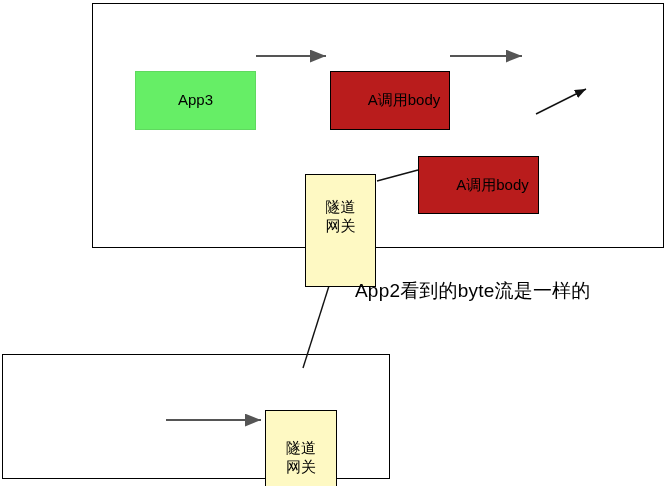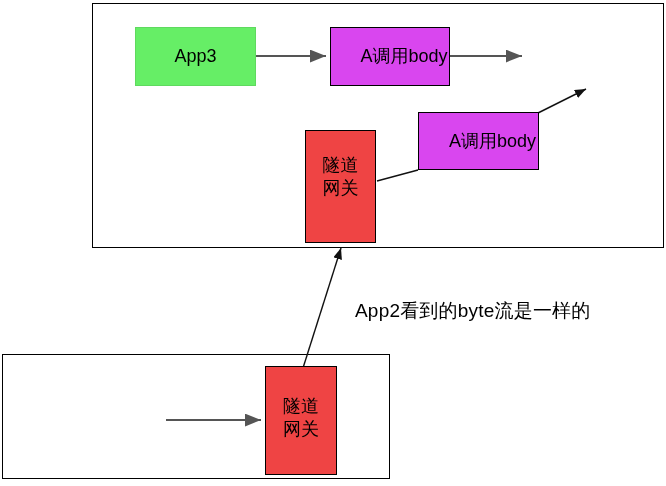--- a/index.html
+++ b/index.html
@@ -23,36 +23,37 @@
   }
   .node {
     position: absolute;
     box-sizing: border-box;
     border: 1px solid #000000;
     display: flex;
     align-items: center;
     justify-content: center;
     text-align: right;
     color: #000000;
-    font-size: 18px;
+    font-size: 15px;
     line-height: 1.25;
     letter-spacing: 0px;
     white-space: pre-line;
+    margin-top: 44px;
   }
   .node.green {
     background: #66ee66;
     border-color: #5fd95f;
   }
   .node.yellow {
-    background: #d946ef;
+    background: #b91c1c;
     border-color: #000000;
     padding-left: 28px;
   }
   .node.cyan {
-    background: #ef4444;
+    background: #fef9c3;
     border-color: #000000;
   }
   .node-label {
     display: block;
     white-space: pre-line;
   }
   .free-text {
     position: absolute;
     color: #000000;
     font-size: 19px;
@@ -118,15 +119,15 @@
   <div class="node yellow" style="left:418px; top:112px; width:121px; height:58px;">
     <span class="node-label">A调用body</span>
   </div>
 
 
   <div class="node cyan" style="left:265px; top:366px; width:72px; height:109px; align-items:flex-start; padding-top:28px;">
     <span class="node-label">隧道
 网关</span>
   </div>
 
-  <div class="free-text" style="left:355px; top:298px;">App2看到的byte流是一样的</div>
+  <div class="free-text" style="left:355px; top:278px;">App2看到的byte流是一样的</div>
 
 </div>
 
 </body></html>

